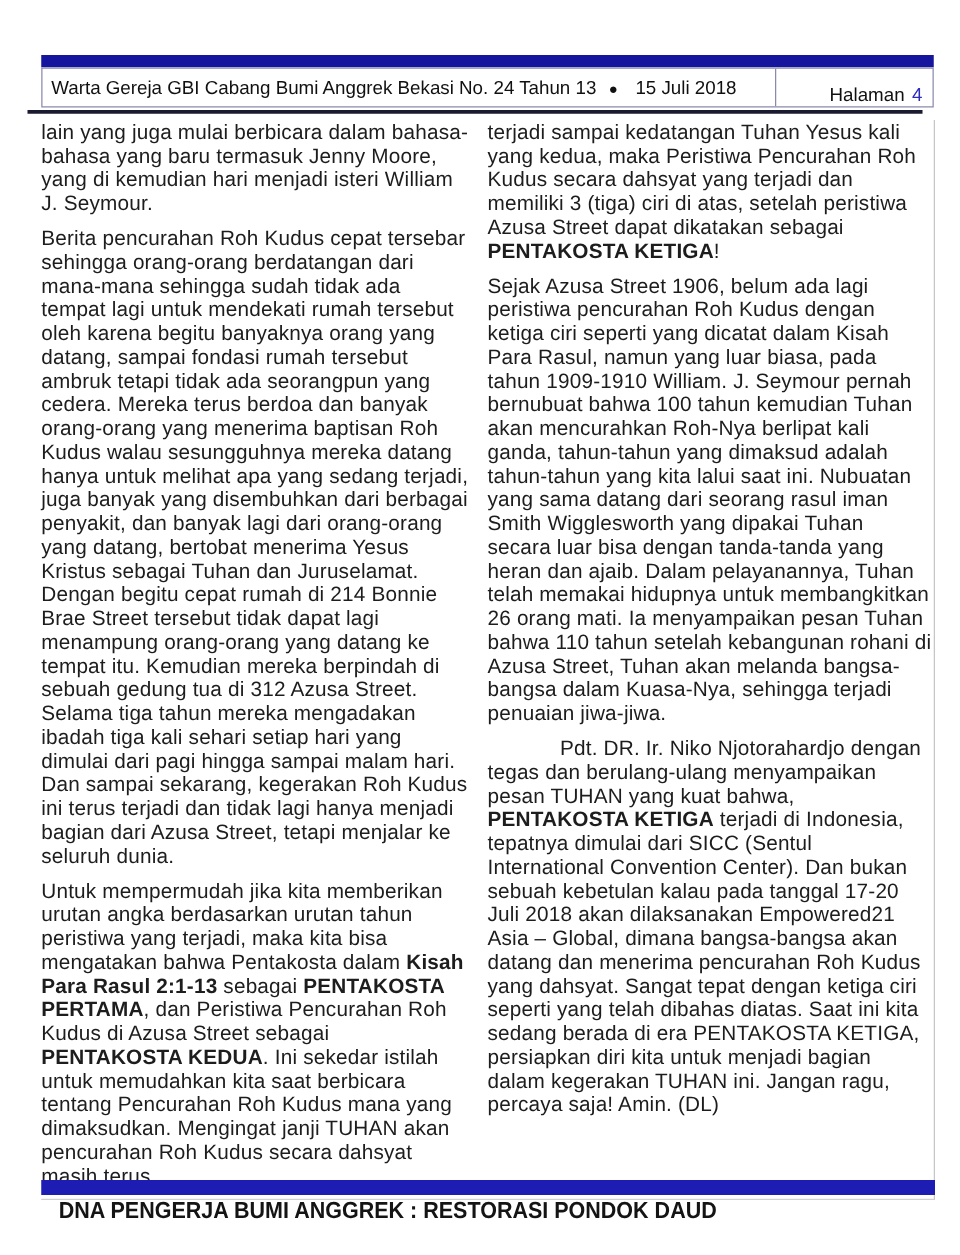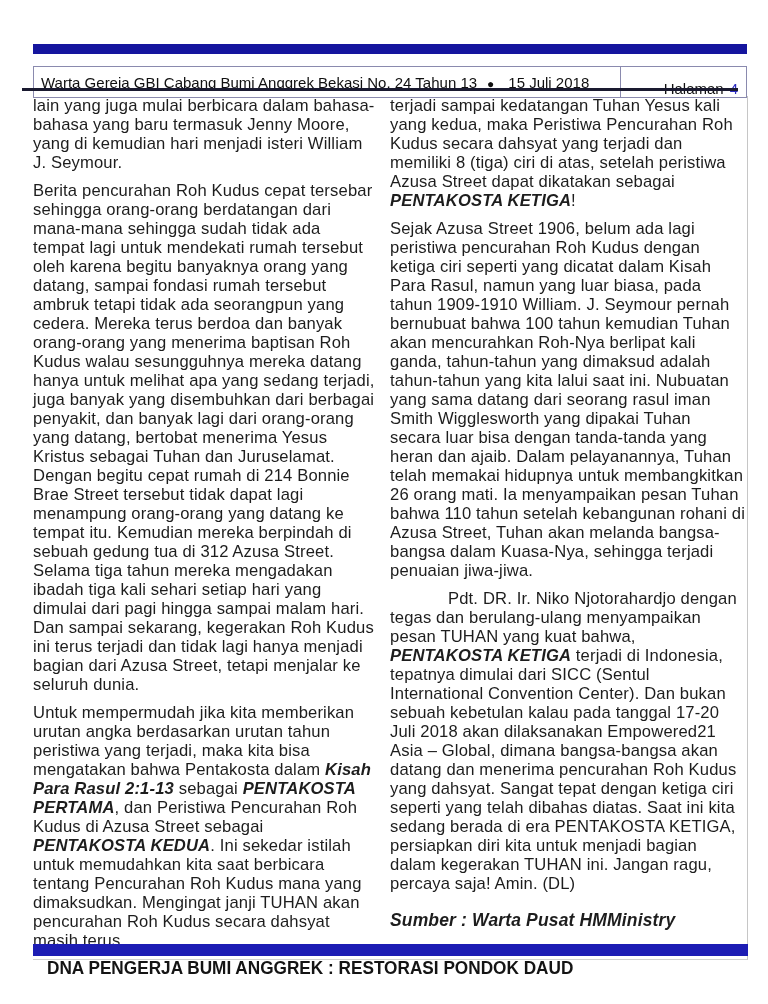--- a/index.html
+++ b/index.html
@@ -7,21 +7,21 @@
     width:768px;height:1004px;position:relative;background:#ffffff;
     font-family:"Liberation Sans","DejaVu Sans",sans-serif;
     color:#1d1d1d;overflow:hidden;
   }
   
   .header-bar{
     position:absolute;left:33px;top:44px;width:714px;height:10px;
     background:#15159e;
   }
   .header-row{
-    position:absolute;left:33px;top:66px;width:712px;height:30px;
+    position:absolute;left:33px;top:54px;width:712px;height:30px;
     border:1px solid #8a8aae;background:#ffffff;
     display:flex;align-items:center;font-size:15px;color:#101010;
   }
   .header-left{
     flex:1;padding-left:7px;white-space:nowrap;
   }
   .header-left .bullet{margin:0 14px 0 10px;font-size:12px;}
   .header-right{
     width:126px;height:100%;border-left:1px solid #8a8aae;
     display:flex;align-items:flex-end;justify-content:flex-end;
@@ -41,21 +41,21 @@
   .col{
     font-size:16.6px;line-height:19px;letter-spacing:0.15px;
     color:#1d1d1d;text-align:left;
   }
   .col-left{width:342px;}
   .col-divider{width:1px;background:#c6c6c6;margin-left:2px;}
   .col-right{width:356px;margin-left:12px;}
   .para{margin:0 0 9px 0;}
   .para.indent{text-indent:58px;}
   .para.source{margin-top:18px;font-size:17.5px;}
-  .b{font-weight:bold;font-style:italic;}
+  .b{font-weight:bold;}
   .i{}
   
   .footer-bar{
     position:absolute;left:33px;top:944px;width:715px;height:12px;
     background:#1d1db4;
   }
   .footer-text{
     position:absolute;left:47px;top:957px;width:720px;
     font-size:18.5px;font-weight:bold;color:#141414;
     transform:scaleX(0.93);transform-origin:left center;
@@ -80,21 +80,20 @@
 <div class="header-rule"></div>
 
 <div class="content">
   <div class="col col-left">
       <p class="para"><span>lain yang juga mulai berbicara dalam bahasa-bahasa yang baru termasuk Jenny Moore, yang di kemudian hari menjadi isteri William J. Seymour.</span></p>
       <p class="para"><span>Berita pencurahan Roh Kudus cepat tersebar sehingga orang-orang berdatangan dari mana-mana sehingga sudah tidak ada tempat lagi untuk mendekati rumah tersebut oleh karena begitu banyaknya orang yang datang, sampai fondasi rumah tersebut ambruk tetapi tidak ada seorangpun yang cedera. Mereka terus berdoa dan banyak orang-orang yang menerima baptisan Roh Kudus walau sesungguhnya mereka datang hanya untuk melihat apa yang sedang terjadi, juga banyak yang disembuhkan dari berbagai penyakit, dan banyak lagi dari orang-orang yang datang, bertobat menerima Yesus Kristus sebagai Tuhan dan Juruselamat. Dengan begitu cepat rumah di 214 Bonnie Brae Street  tersebut tidak dapat lagi menampung orang-orang yang datang ke tempat itu. Kemudian mereka berpindah di sebuah gedung tua di 312 Azusa Street. Selama tiga tahun mereka mengadakan ibadah tiga kali sehari setiap hari yang dimulai dari pagi hingga sampai malam hari. Dan sampai sekarang, kegerakan Roh Kudus ini terus terjadi dan tidak lagi hanya menjadi bagian dari Azusa Street,  tetapi menjalar ke seluruh dunia.</span></p>
       <p class="para"><span>Untuk mempermudah jika kita memberikan urutan angka berdasarkan urutan tahun peristiwa yang terjadi, maka kita bisa mengatakan bahwa Pentakosta dalam </span><span class="b">Kisah Para Rasul 2:1-13</span><span> sebagai </span><span class="b">PENTAKOSTA PERTAMA</span><span>, dan Peristiwa Pencurahan Roh Kudus di Azusa Street sebagai </span><span class="b">PENTAKOSTA KEDUA</span><span>. Ini sekedar istilah untuk memudahkan kita saat berbicara tentang Pencurahan Roh Kudus mana yang dimaksudkan. Mengingat janji TUHAN akan pencurahan Roh Kudus secara dahsyat masih terus</span></p>
     </div>
   <div class="col-divider"></div>
   <div class="col col-right">
-      <p class="para"><span>terjadi sampai kedatangan Tuhan Yesus kali yang kedua, maka Peristiwa Pencurahan Roh Kudus secara dahsyat yang terjadi dan memiliki 8 (tiga) ciri di atas, setelah peristiwa Azusa Street dapat dikatakan sebagai </span><span class="b">PENTAKOSTA KETIGA</span><span>!</span></p>
+      <p class="para"><span>terjadi sampai kedatangan Tuhan Yesus kali yang kedua, maka Peristiwa Pencurahan Roh Kudus secara dahsyat yang terjadi dan memiliki 3 (tiga) ciri di atas, setelah peristiwa Azusa Street dapat dikatakan sebagai </span><span class="b">PENTAKOSTA KETIGA</span><span>!</span></p>
       <p class="para"><span>Sejak Azusa Street 1906, belum ada lagi peristiwa pencurahan Roh Kudus dengan ketiga ciri seperti yang dicatat dalam Kisah Para Rasul, namun yang luar biasa, pada tahun 1909-1910 William. J. Seymour pernah bernubuat bahwa 100 tahun kemudian Tuhan akan mencurahkan Roh-Nya berlipat kali ganda, tahun-tahun yang dimaksud adalah tahun-tahun yang kita lalui saat ini. Nubuatan yang sama datang dari seorang rasul iman Smith Wigglesworth yang dipakai Tuhan secara luar bisa dengan tanda-tanda yang heran dan ajaib. Dalam pelayanannya, Tuhan telah memakai hidupnya untuk membangkitkan 26 orang mati. Ia menyampaikan pesan Tuhan bahwa 110 tahun setelah kebangunan rohani di Azusa Street, Tuhan akan melanda bangsa-bangsa dalam Kuasa-Nya, sehingga terjadi penuaian jiwa-jiwa.</span></p>
       <p class="para indent"><span>Pdt. DR. Ir. Niko Njotorahardjo dengan tegas dan berulang-ulang menyampaikan pesan TUHAN yang kuat bahwa, </span><span class="b">PENTAKOSTA KETIGA</span><span> terjadi di Indonesia, tepatnya dimulai dari SICC (</span><span class="i">Sentul International Convention Center</span><span>). Dan bukan sebuah kebetulan kalau pada tanggal 17-20 Juli 2018 akan dilaksanakan Empowered21 Asia – Global, dimana bangsa-bangsa akan datang dan menerima pencurahan Roh Kudus yang dahsyat. Sangat tepat dengan ketiga ciri seperti yang telah dibahas diatas. Saat ini kita sedang berada di era PENTAKOSTA KETIGA, persiapkan diri kita untuk menjadi bagian dalam kegerakan TUHAN ini. Jangan ragu, percaya saja! Amin. (DL)</span></p>
-      <p class="para source"><span class="b i">Sumber : Warta Pusat HMMinistry</span></p>
     </div>
 </div>
 
 <div class="footer-bar"></div>
 <div class="footer-text">DNA PENGERJA BUMI ANGGREK : RESTORASI PONDOK DAUD</div>
 
 </body></html>

